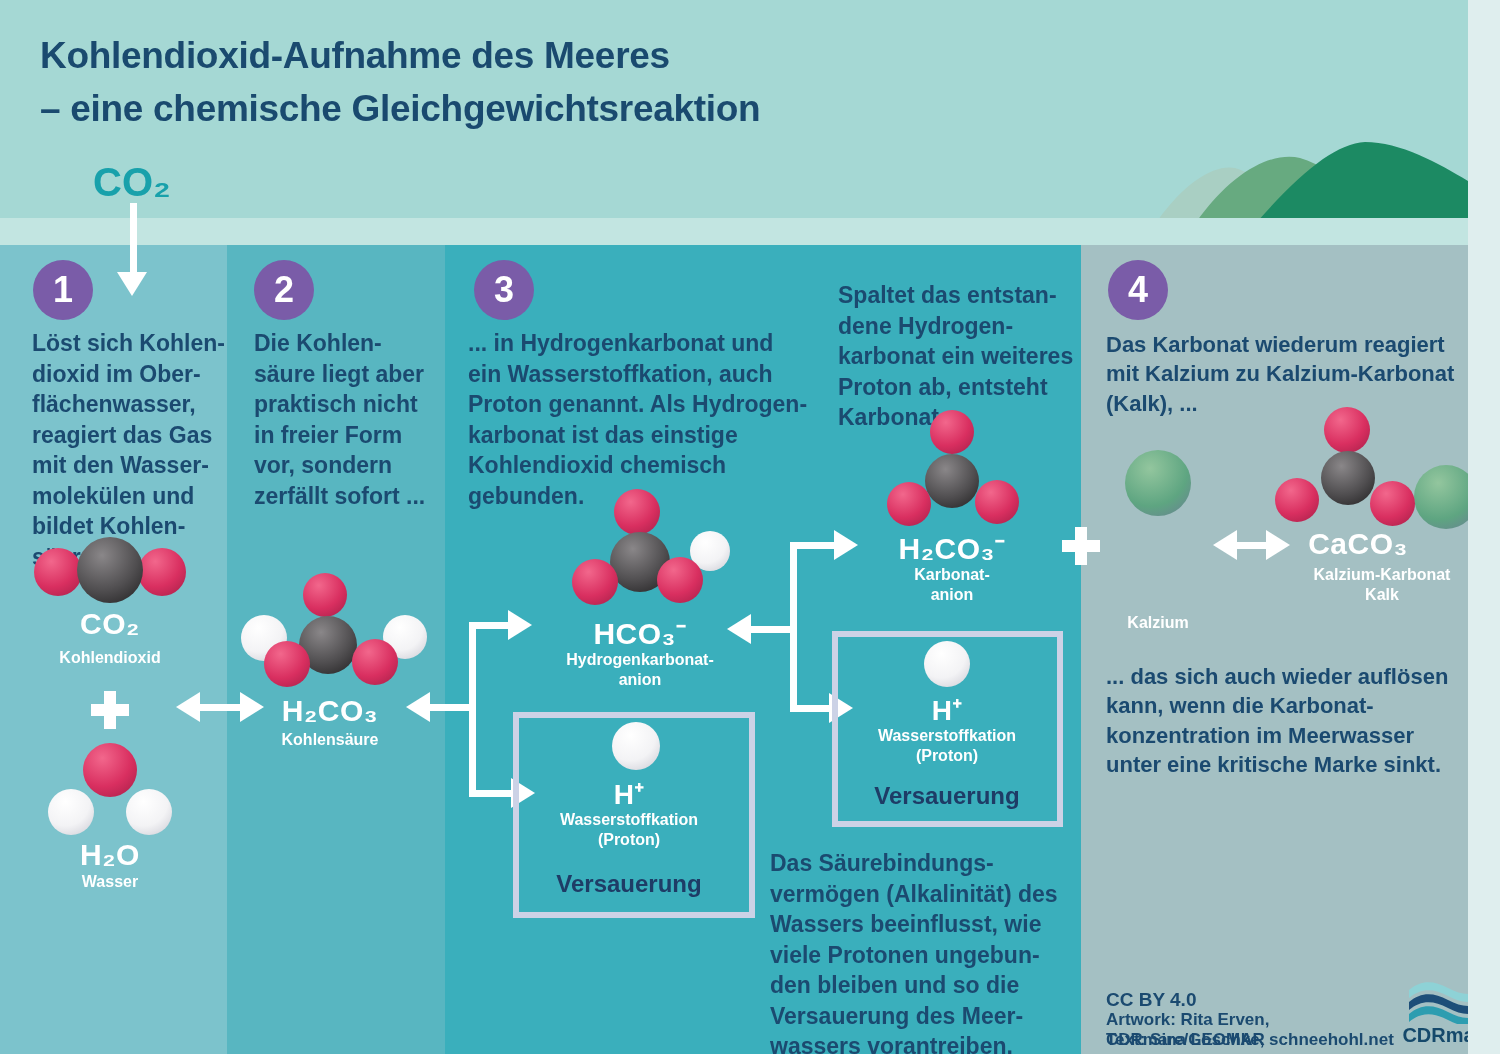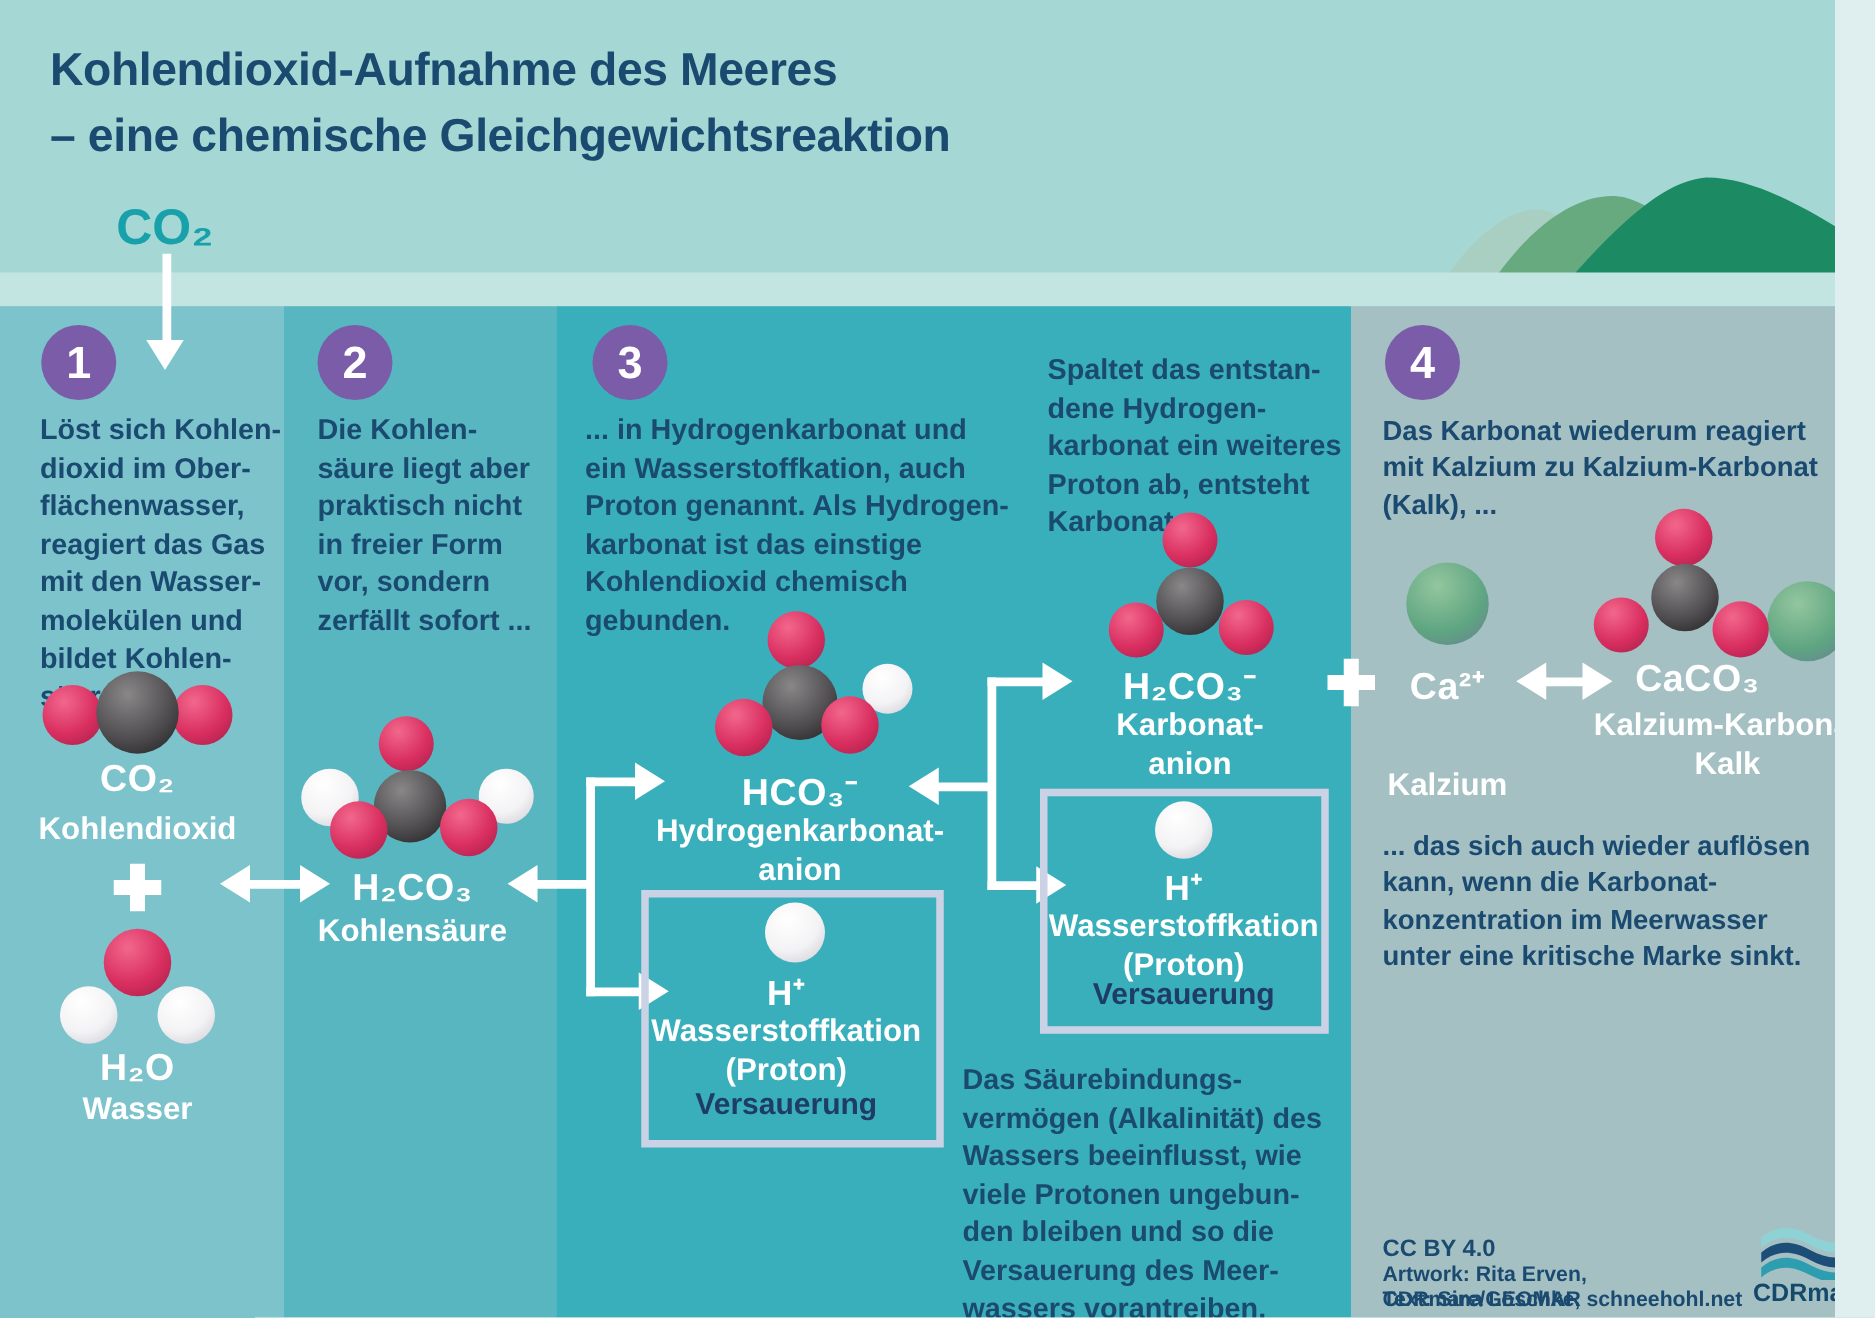--- a/index.html
+++ b/index.html
@@ -24,21 +24,21 @@
   .step-text{font-size:23px;font-weight:600;line-height:1.33;white-space:pre-line;color:#1b4a70;}
   .step-text.small{font-size:22px;}
   
   .sph{position:absolute;border-radius:50%;}
   .sph.p{background:radial-gradient(circle at 36% 28%, #f2678c 0%, #d92f60 55%, #a31e47 100%);}
   .sph.g{background:radial-gradient(circle at 38% 28%, #8a8789 0%, #514f51 55%, #1e1d1e 100%);}
   .sph.w{background:radial-gradient(circle at 38% 28%, #ffffff 0%, #f3f3f5 55%, #c9c9d2 100%);}
   .sph.gr{background:radial-gradient(circle at 38% 28%, #93c69e 0%, #5ea581 60%, #6a7d95 100%);}
   
   .formula{position:absolute;color:#fff;font-weight:700;font-size:30px;text-align:center;letter-spacing:0.5px;}
-  .mol-name{position:absolute;color:#fff;font-weight:700;font-size:25px;text-align:center;
+  .mol-name{position:absolute;color:#fff;font-weight:700;font-size:16px;text-align:center;
             line-height:1.22;white-space:pre-line;}
   .tag{position:absolute;color:#1e3c66;font-weight:700;font-size:24px;text-align:center;}
   
   .pbox{position:absolute;border:6px solid #ccd2e6;background:transparent;}
   
   .hl{position:absolute;height:7px;background:#fff;}
   .vl{position:absolute;width:7px;background:#fff;}
   .ah{position:absolute;width:0;height:0;}
   .ah-right{border-left:24px solid #fff;border-top:15px solid transparent;border-bottom:15px solid transparent;}
   .ah-left{border-right:24px solid #fff;border-top:15px solid transparent;border-bottom:15px solid transparent;}
@@ -209,21 +209,20 @@
   <div class="pbox" style="left:832px;top:631px;width:219px;height:184px;"></div>
   <div class="sph w" style="left:924px;top:641px;width:46px;height:46px;"></div>
   <div class="formula" style="left:832px;top:690px;width:230px;font-size:28px;">H⁺</div>
   <div class="mol-name" style="left:827px;top:726px;width:240px;">Wasserstoffkation
 (Proton)</div>
   <div class="tag" style="left:832px;top:782px;width:230px;">Versauerung</div>
 
   <div class="plus" style="left:1062px;top:527px;"></div>
 
   <div class="sph gr" style="left:1125px;top:450px;width:66px;height:66px;"></div>
-  <div class="formula" style="left:1058px;top:527px;width:200px;">Ca²⁺</div>
   <div class="mol-name" style="left:1058px;top:565px;width:200px;margin-top:48px;">Kalzium</div>
 
   <div class="hl" style="left:1224px;top:542px;width:54px;"></div>
   <div class="ah ah-left" style="left:1213px;top:530px;"></div>
   <div class="ah ah-right" style="left:1266px;top:530px;"></div>
 
   <div>
     <div class="sph gr" style="left:1414px;top:465px;width:64px;height:64px;"></div>
     <div class="sph p" style="left:1324px;top:407px;width:46px;height:46px;"></div>
     <div class="sph g" style="left:1321px;top:451px;width:54px;height:54px;"></div>

